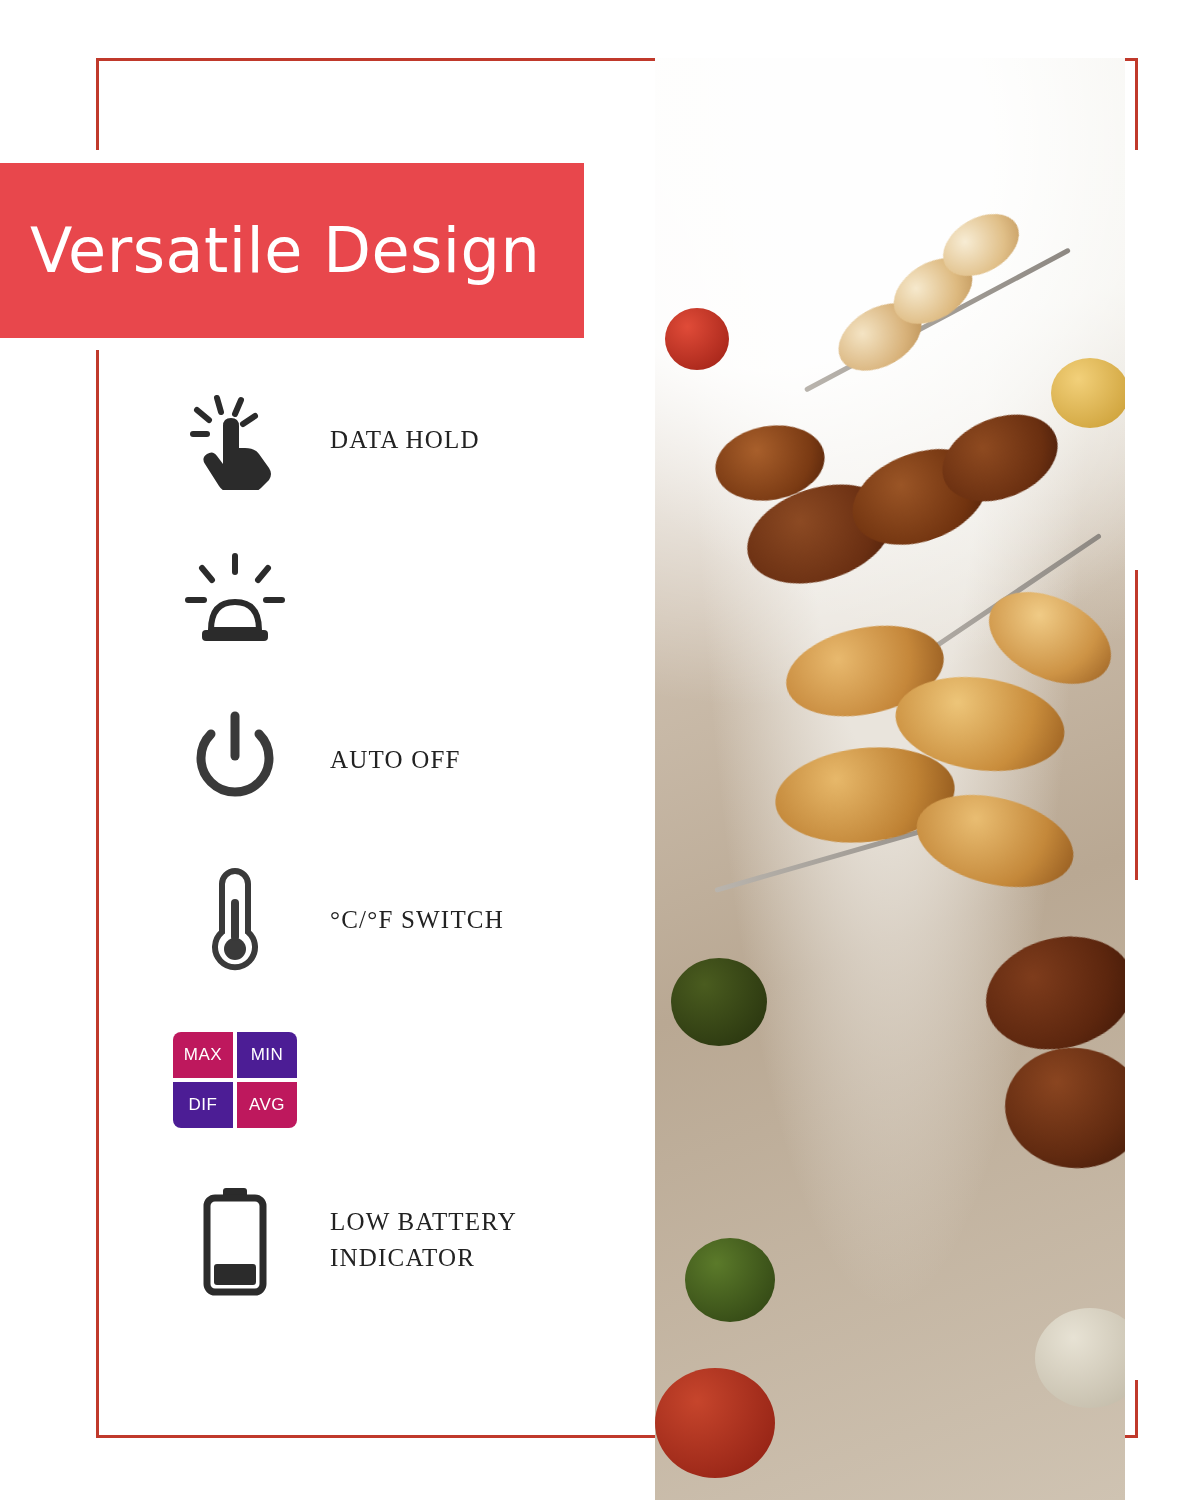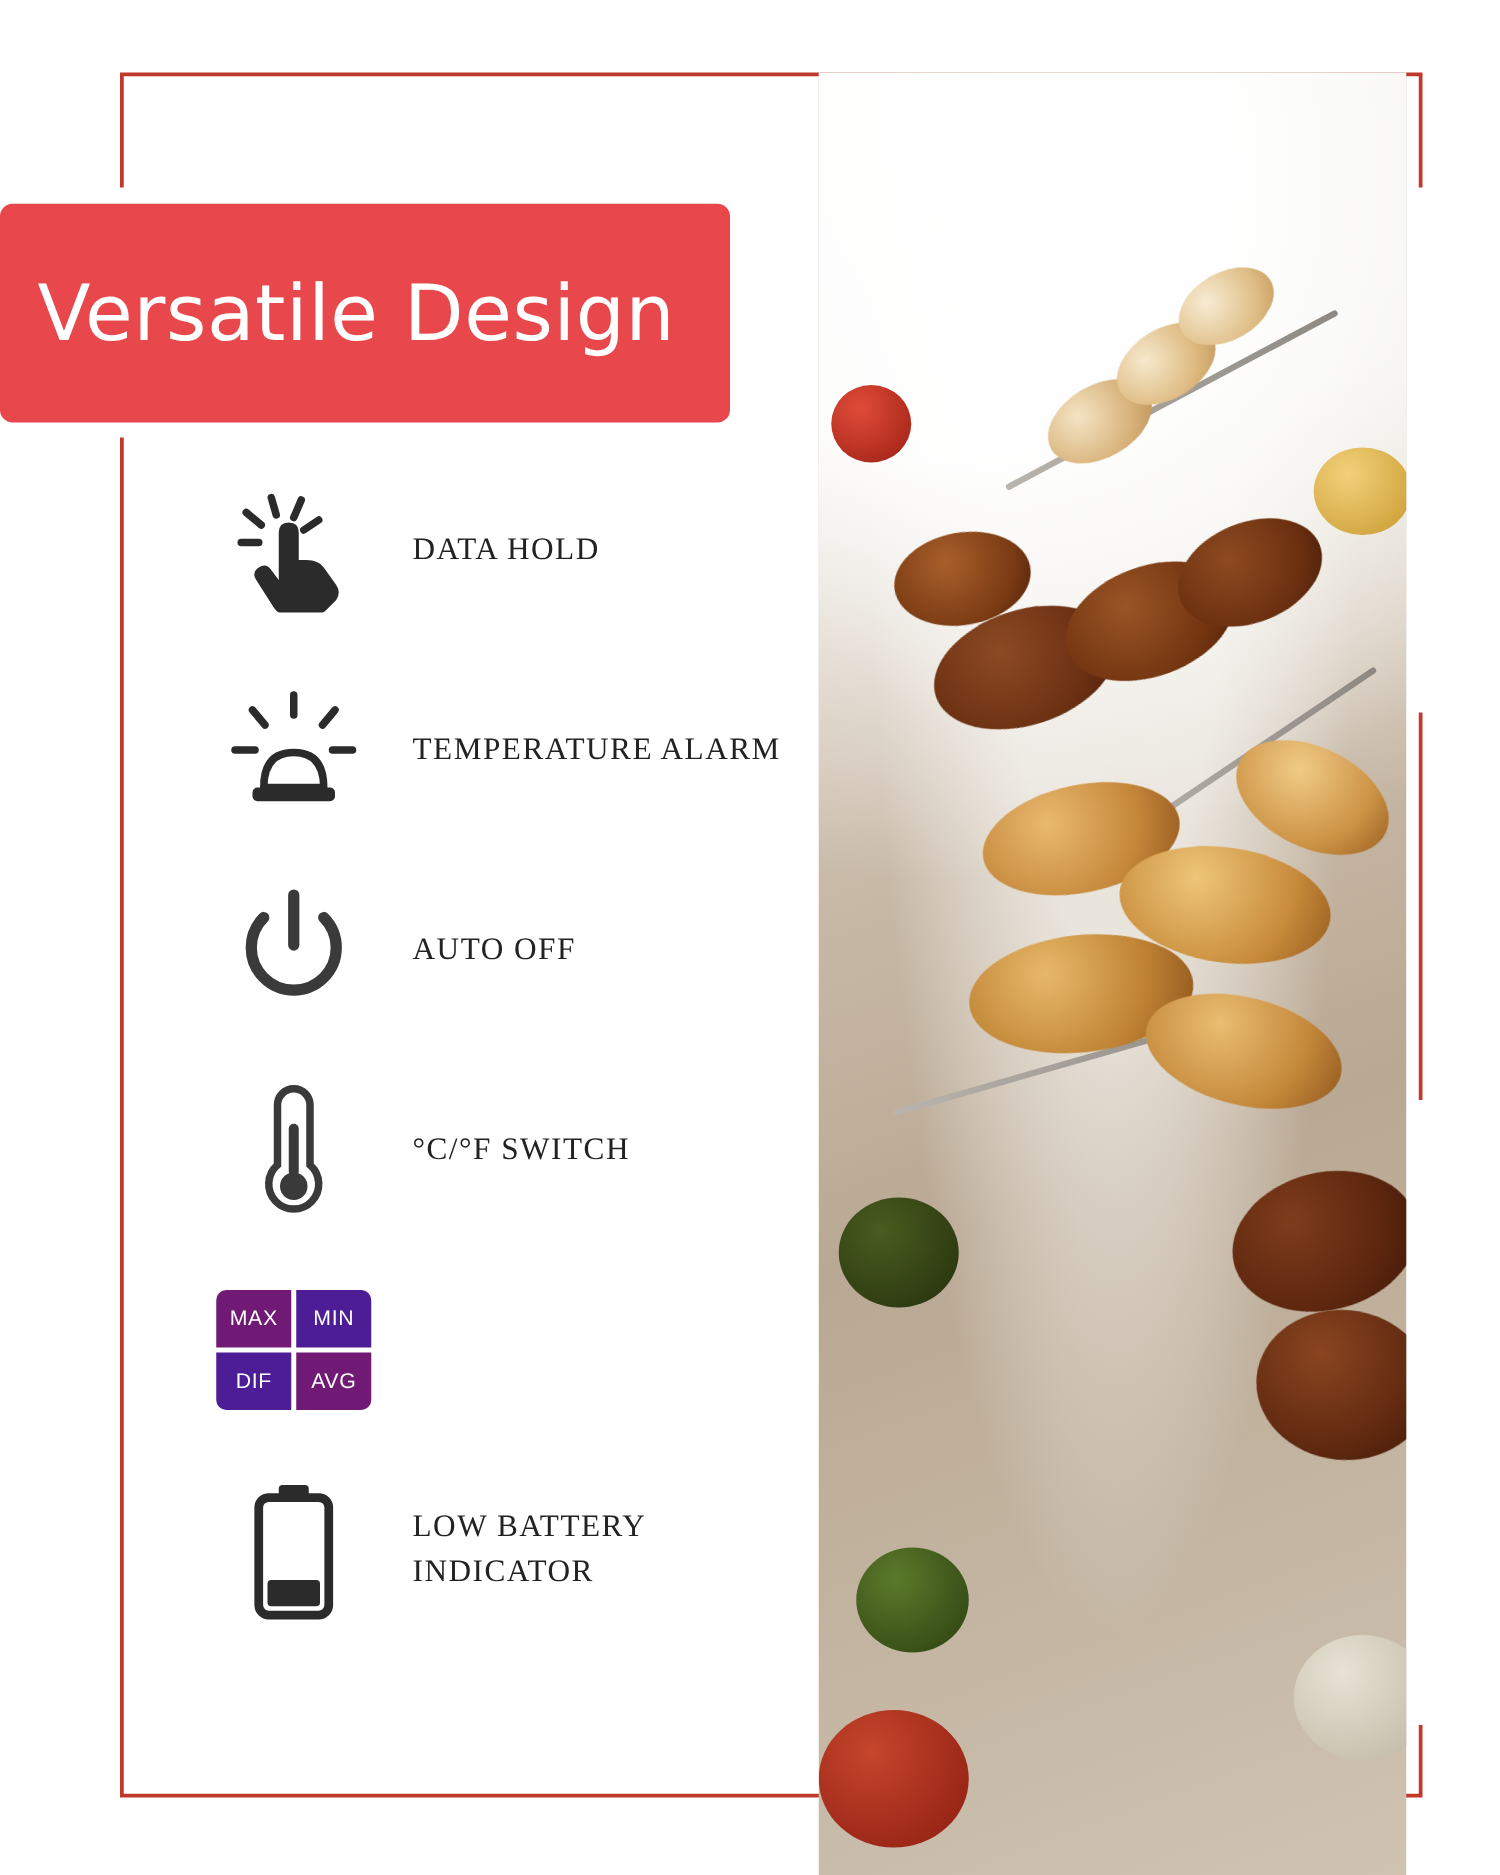--- a/index.html
+++ b/index.html
@@ -57,21 +57,20 @@
     position: absolute;
     left: 0;
     top: 163px;
     width: 584px;
     height: 175px;
     background: #e8474c;
     display: flex;
     align-items: center;
     padding-left: 30px;
     box-sizing: border-box;
-    border-radius: 10px;
   }
   .title-banner .title-text {
     color: #ffffff;
     font-size: 62px;
     font-weight: normal;
     letter-spacing: 0.5px;
     font-family: "DejaVu Sans", sans-serif;
   }
 
   
@@ -105,21 +104,21 @@
   .feature-label.two-line { line-height: 1.45; }
 
   
   .modes-grid {
     display: grid;
     grid-template-columns: 60px 60px;
     grid-template-rows: 46px 46px;
     gap: 4px;
   }
   .mode-cell {
-    background: #701a75;
+    background: #be185d;
     color: #ffffff;
     font-size: 17px;
     display: flex;
     align-items: center;
     justify-content: center;
     letter-spacing: 0.5px;
   }
   .mode-cell.gray { background: #4c1d95; }
   .mode-cell.tl { border-top-left-radius: 8px; }
   .mode-cell.tr { border-top-right-radius: 8px; }
@@ -203,21 +202,20 @@
           <line x1="55" y1="4" x2="55" y2="20"></line>
           <line x1="22" y1="16" x2="32" y2="28"></line>
           <line x1="88" y1="16" x2="78" y2="28"></line>
           <line x1="8" y1="48" x2="24" y2="48"></line>
           <line x1="102" y1="48" x2="86" y2="48"></line>
         </g>
         <path d="M31 78 q0-28 24-28 q24 0 24 28 z" fill="none" stroke="#2b2b2b" stroke-width="6"></path>
         <rect x="22" y="78" width="66" height="11" rx="4" fill="#2b2b2b"></rect>
       </svg>
     </div>
-    <div class="feature-label">TEMPERATURE ALARM</div>
   </div>
 
   <div class="feature-row">
     <div class="feature-icon">
       <svg width="96" height="100" viewBox="0 0 96 100">
         <path d="M24 24 a34 34 0 1 0 48 0" fill="none" stroke="#3a3a3a" stroke-width="9" stroke-linecap="round"></path>
         <line x1="48" y1="6" x2="48" y2="46" stroke="#3a3a3a" stroke-width="9" stroke-linecap="round"></line>
       </svg>
     </div>
     <div class="feature-label">AUTO OFF</div>

